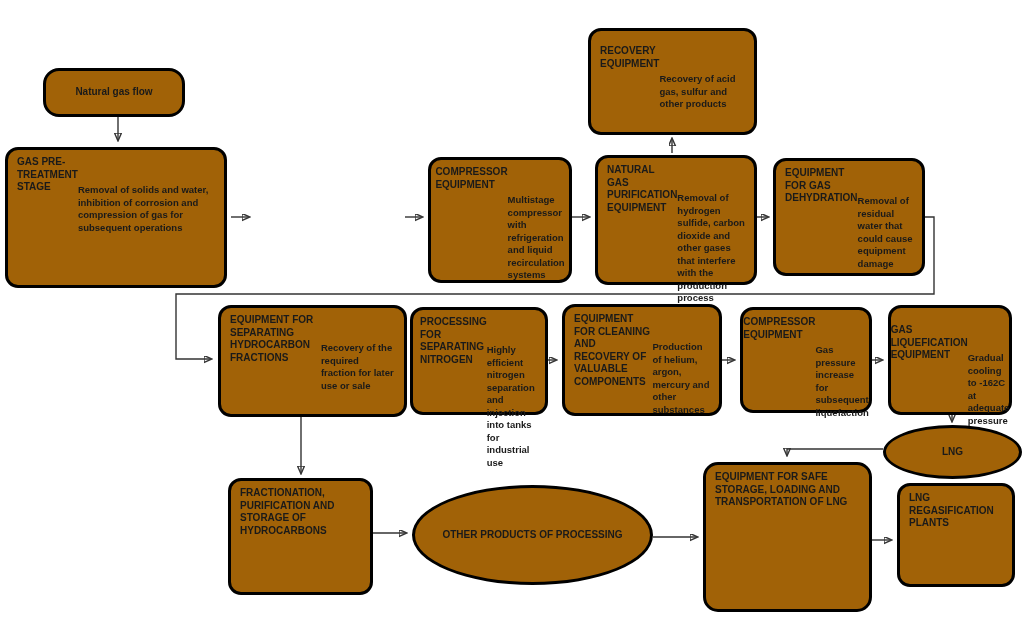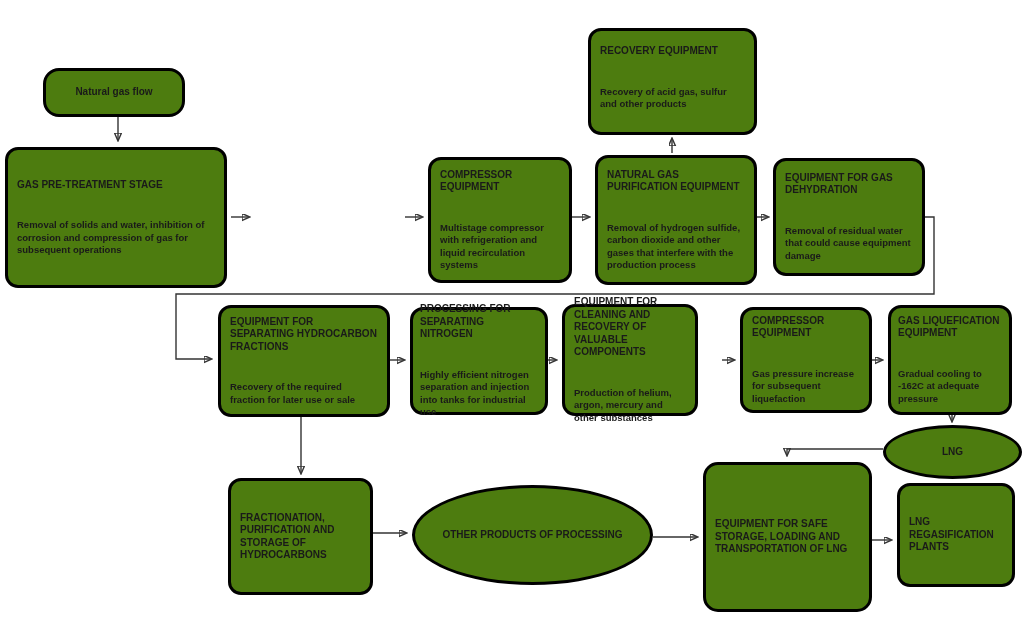--- a/index.html
+++ b/index.html
@@ -6,26 +6,26 @@
   #canvas{
     position:relative;
     width:1024px;height:637px;
     background:#ffffff;
     font-family:"Liberation Sans","DejaVu Sans",sans-serif;
     overflow:hidden;
   }
   .node{
     position:absolute;
     box-sizing:border-box;
-    background:#4d7c0f;
+    background:#a16207;
     border:3.5px solid #000000;
     border-radius:13px;
     color:#1a1a1a;
     display:flex;
-    flex-direction:column;
+    flex-direction:row;
     justify-content:center;
     padding:6px 9px;
   }
   .node .title{
     font-size:10px;
     font-weight:bold;
     line-height:12.5px;
     letter-spacing:0;
   }
   .node .body{
@@ -101,31 +101,31 @@
   <div class="node top-align" style="left:588px;top:28px;width:169px;height:107px;">
     <div class="title">RECOVERY EQUIPMENT</div>
     <div class="body">Recovery of acid gas, sulfur and other products</div>
   </div>
 
   <div class="node" style="left:773px;top:158px;width:152px;height:118px;">
     <div class="title">EQUIPMENT FOR GAS DEHYDRATION</div>
     <div class="body">Removal of residual water that could cause equipment damage</div>
   </div>
 
-  <div class="node" style="left:218px;top:305px;width:172px;height:112px;">
+  <div class="node" style="left:218px;top:305px;width:189px;height:112px;">
     <div class="title">EQUIPMENT FOR SEPARATING HYDROCARBON FRACTIONS</div>
     <div class="body">Recovery of the required fraction for later use or sale</div>
   </div>
 
   <div class="node" style="left:410px;top:307px;width:138px;height:108px;padding:6px 7px;">
     <div class="title">PROCESSING FOR SEPARATING NITROGEN</div>
     <div class="body">Highly efficient nitrogen separation and injection into tanks for industrial use</div>
   </div>
 
-  <div class="node" style="left:562px;top:304px;width:136px;height:112px;">
+  <div class="node" style="left:562px;top:304px;width:160px;height:112px;">
     <div class="title">EQUIPMENT FOR CLEANING AND RECOVERY OF VALUABLE COMPONENTS</div>
     <div class="body">Production of helium, argon, mercury and other substances</div>
   </div>
 
   <div class="node" style="left:740px;top:307px;width:132px;height:106px;">
     <div class="title">COMPRESSOR EQUIPMENT</div>
     <div class="body">Gas pressure increase for subsequent liquefaction</div>
   </div>
 
   <div class="node" style="left:888px;top:305px;width:124px;height:110px;padding:16px 7px;">

